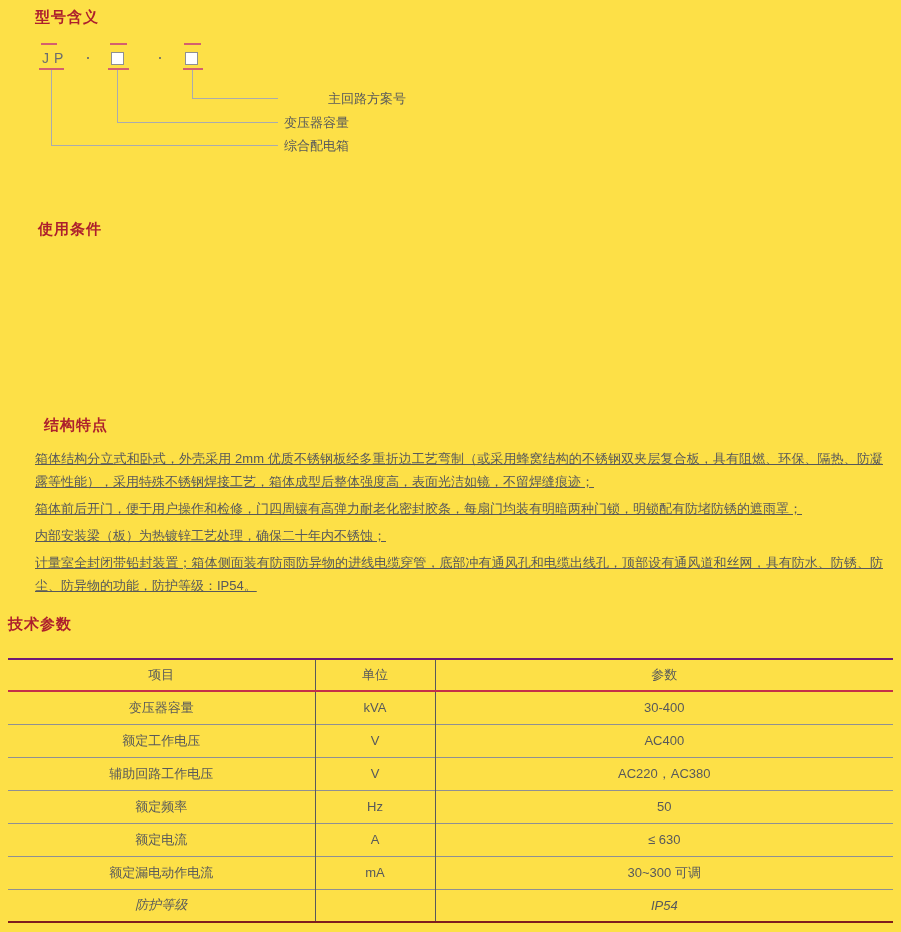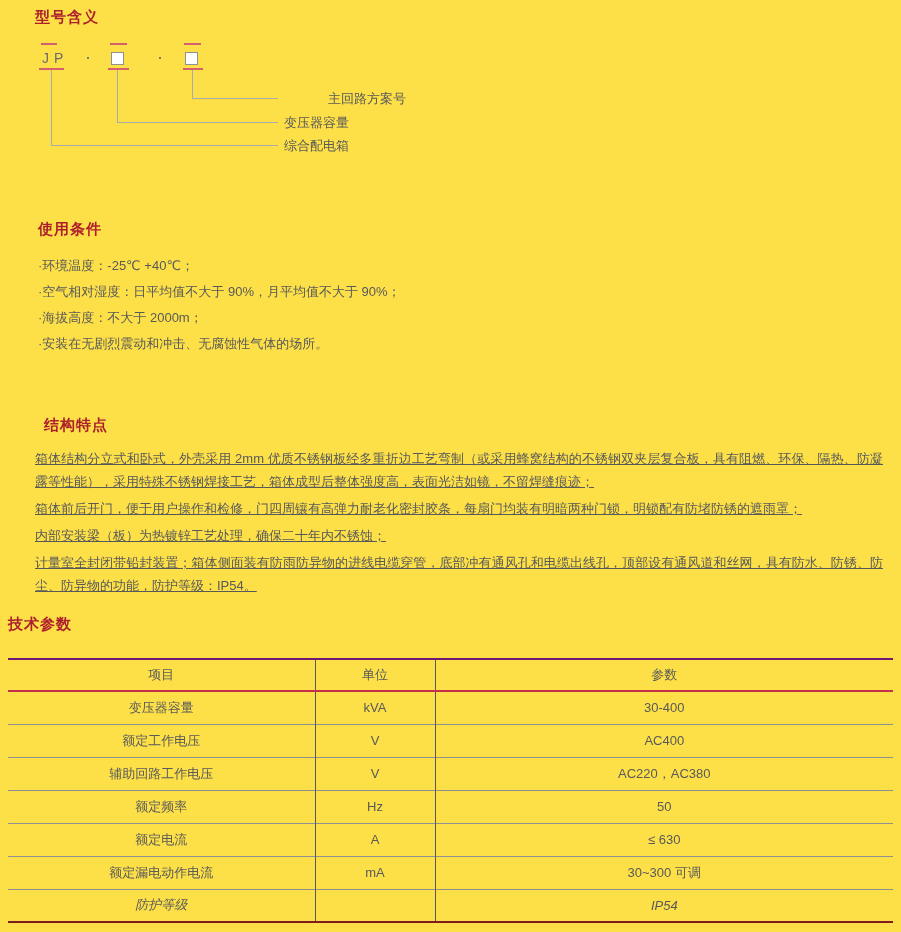--- a/index.html
+++ b/index.html
@@ -101,26 +101,20 @@
     <span class="connector" style="left:192px; top:70px; width:86px;  height:29px;"></span>
     <span class="connector" style="left:117px; top:70px; width:161px; height:53px;"></span>
     <span class="connector" style="left:51px;  top:70px; width:227px; height:76px;"></span>
 
     <span class="callout" style="left:284px; top:92px;margin-left:44px;">主回路方案号</span>
     <span class="callout" style="left:284px; top:116px;">变压器容量</span>
     <span class="callout" style="left:284px; top:139px;">综合配电箱</span>
   </div>
 
   <h2 class="sec-title" id="title-usage">使用条件</h2>
-  <ul class="bullet-list">
-    <li>·环境温度：-25℃ +40℃；</li>
-    <li>·空气相对湿度：日平均值不大于 90%，月平均值不大于 90%；</li>
-    <li>·海拔高度：不大于 2000m；</li>
-    <li>·安装在无剧烈震动和冲击、无腐蚀性气体的场所。</li>
-  </ul>
 
   <h2 class="sec-title" id="title-struct">结构特点</h2>
   <div class="paras">
     <p>箱体结构分立式和卧式，外壳采用 2mm 优质不锈钢板经多重折边工艺弯制（或采用蜂窝结构的不锈钢双夹层复合板，具有阻燃、环保、隔热、防凝露等性能），采用特殊不锈钢焊接工艺，箱体成型后整体强度高，表面光洁如镜，不留焊缝痕迹；</p>
     <p>箱体前后开门，便于用户操作和检修，门四周镶有高弹力耐老化密封胶条，每扇门均装有明暗两种门锁，明锁配有防堵防锈的遮雨罩；</p>
     <p>内部安装梁（板）为热镀锌工艺处理，确保二十年内不锈蚀；</p>
     <p>计量室全封闭带铅封装置；箱体侧面装有防雨防异物的进线电缆穿管，底部冲有通风孔和电缆出线孔，顶部设有通风道和丝网，具有防水、防锈、防尘、防异物的功能，防护等级：IP54。</p>
   </div>
 
   <h2 class="sec-title" id="title-params">技术参数</h2>

